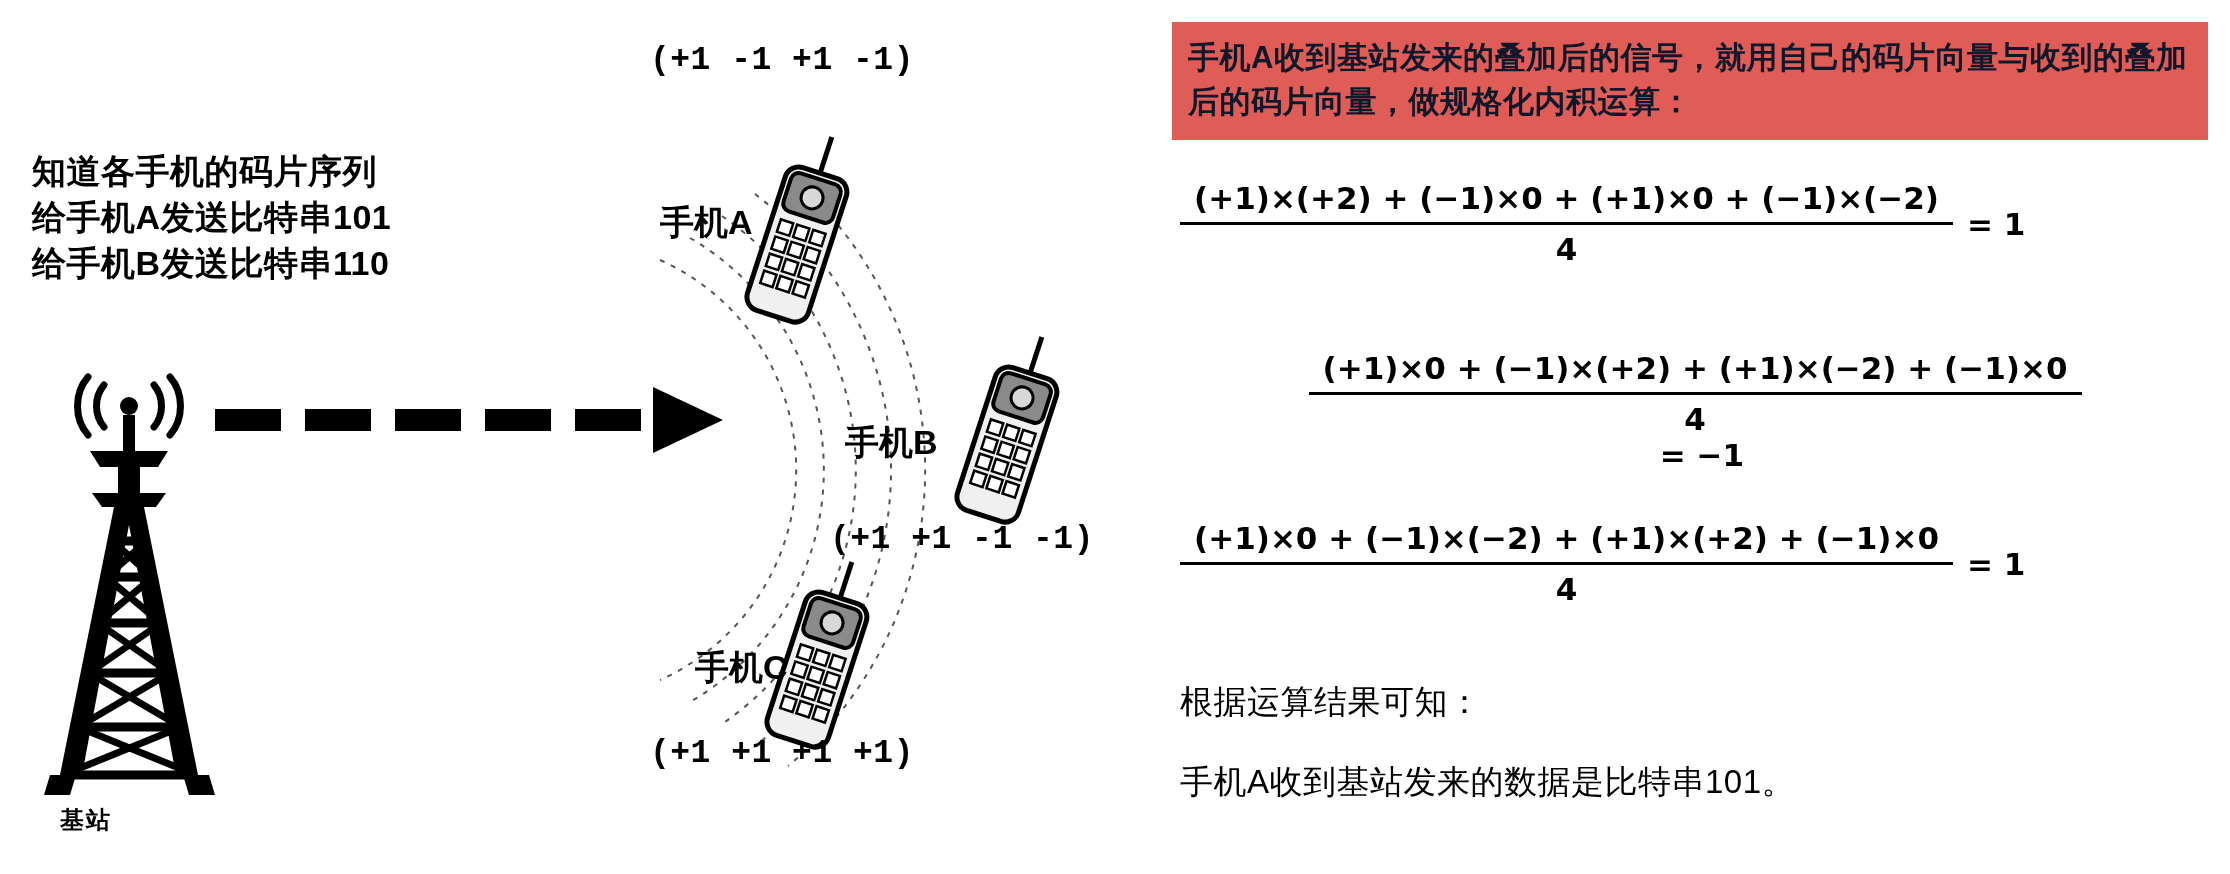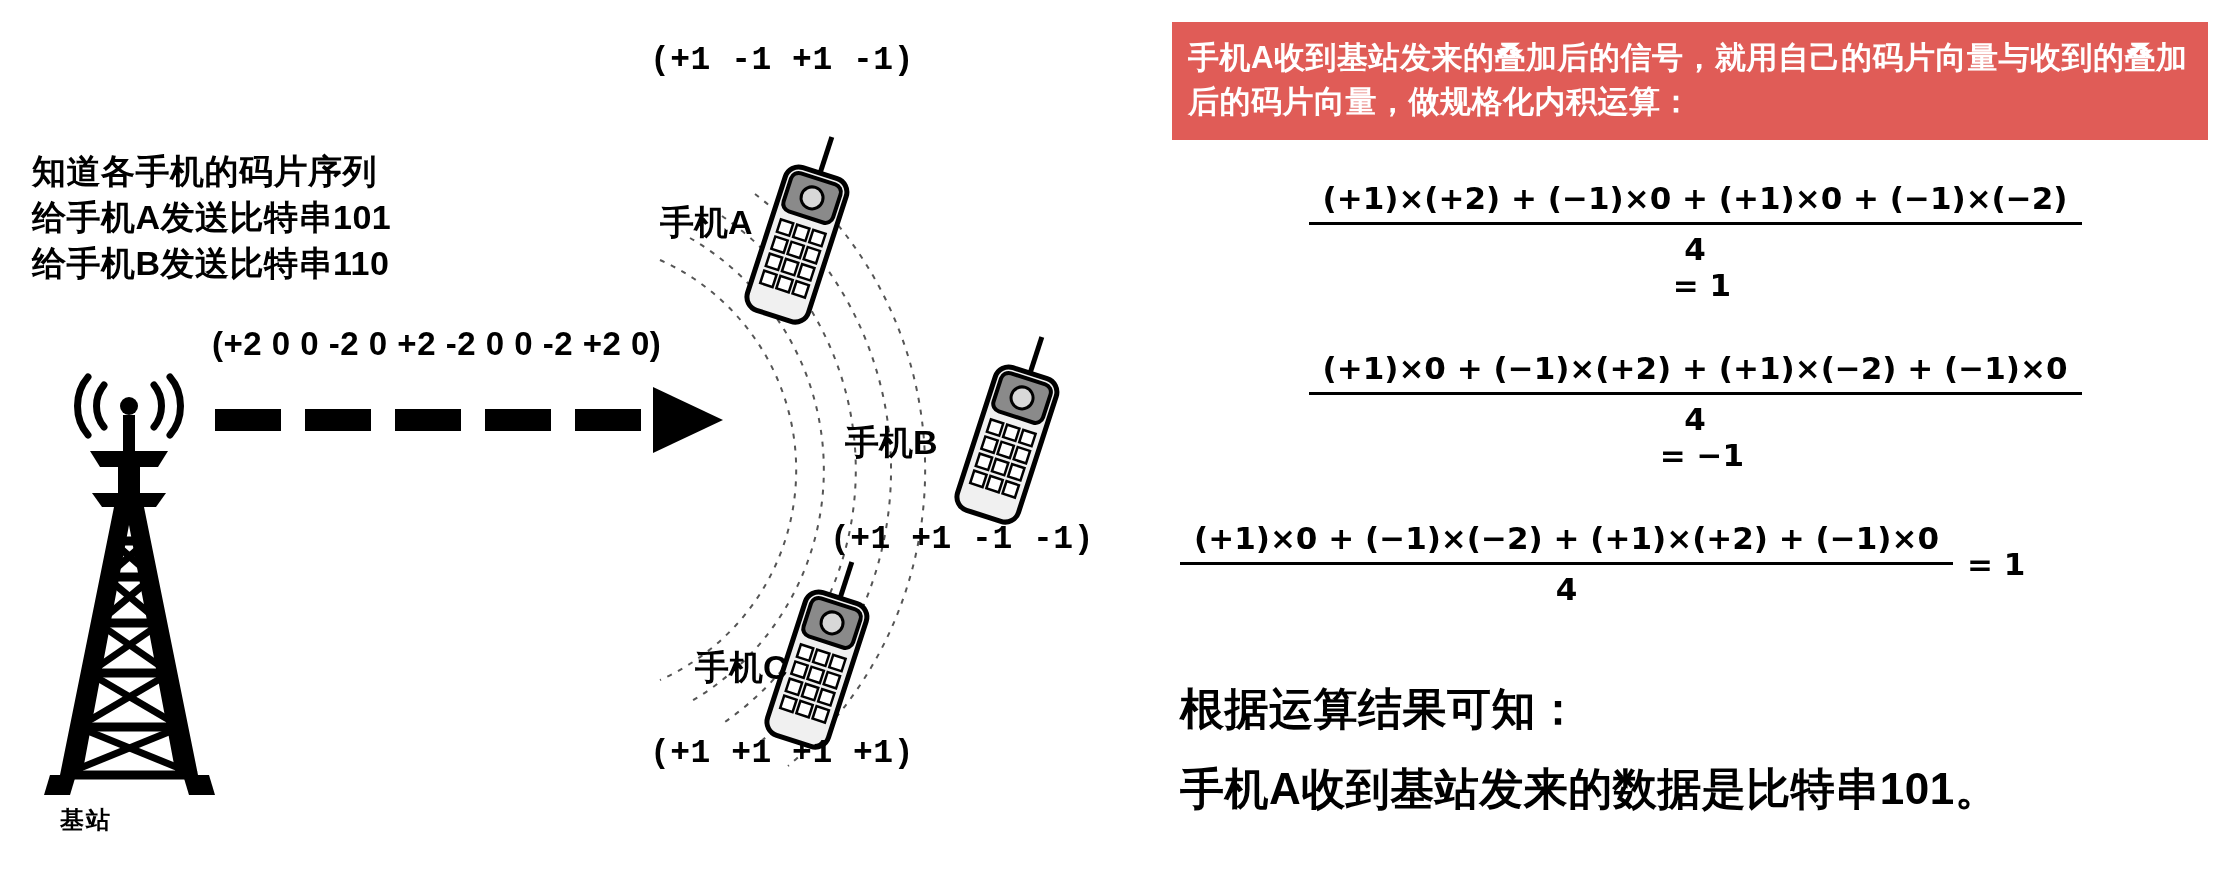--- a/index.html
+++ b/index.html
@@ -121,21 +121,21 @@
     position: absolute;
     left: 1150px; top: 0;
     width: 1080px; height: 874px;
   }
   #banner {
     position: absolute;
     left: 22px;
     top: 22px;
     width: 1036px;
     background: #e05c57;
-    color: #ffffff;
+    color: #0f172a;
     font-size: 31px;
     font-weight: bold;
     line-height: 44px;
     padding: 14px 16px 16px 16px;
     box-sizing: border-box;
     letter-spacing: 0.5px;
   }
 
   .formula {
     position: absolute;
@@ -169,29 +169,29 @@
     font-family: "DejaVu Sans", sans-serif;
   }
   .eq {
     font-size: 31px;
     font-weight: bold;
     margin-left: 14px;
     white-space: nowrap;
     font-family: "DejaVu Sans", sans-serif;
   }
 
-  #formula-1 { top: 180px; flex-direction: column; }
+  #formula-1 { top: 180px; }
   #formula-2 { top: 350px; flex-direction: column; }
   #formula-3 { top: 520px; }
 
   .concl {
     position: absolute;
     left: 30px;
-    font-size: 44px;
-    font-weight: bold;
+    font-size: 33px;
+    font-weight: normal;
     letter-spacing: 0.5px;
     white-space: nowrap;
   }
   #concl-1 { top: 680px; }
   #concl-2 { top: 760px; }
 </style>
 </head>
 <body>
 
 <div id="stage">
@@ -243,21 +243,20 @@
           <line x1="48" y1="372" x2="166" y2="420"></line>
           <line x1="151" y1="372" x2="33" y2="420"></line>
         </g>
 
         <path d="M20 420 L46 420 L40 440 L14 440 Z" fill="#000"></path>
         <path d="M153 420 L179 420 L185 440 L159 440 Z" fill="#000"></path>
       </svg>
     </div>
     <div id="tower-label">基站</div>
 
-    <div id="signal-vector">(+2 0 0 -2 0 +2 -2 0 0 -2 +2 0)</div>
 
     <div id="arrow-wrap">
       <svg width="530" height="90" viewBox="0 0 530 90" xmlns="http://www.w3.org/2000/svg">
         <g fill="#000">
           <rect x="0" y="24" width="66" height="22"></rect>
           <rect x="90" y="24" width="66" height="22"></rect>
           <rect x="180" y="24" width="66" height="22"></rect>
           <rect x="270" y="24" width="66" height="22"></rect>
           <rect x="360" y="24" width="66" height="22"></rect>
           <path d="M438 2 L508 35 L438 68 Z"></path>

